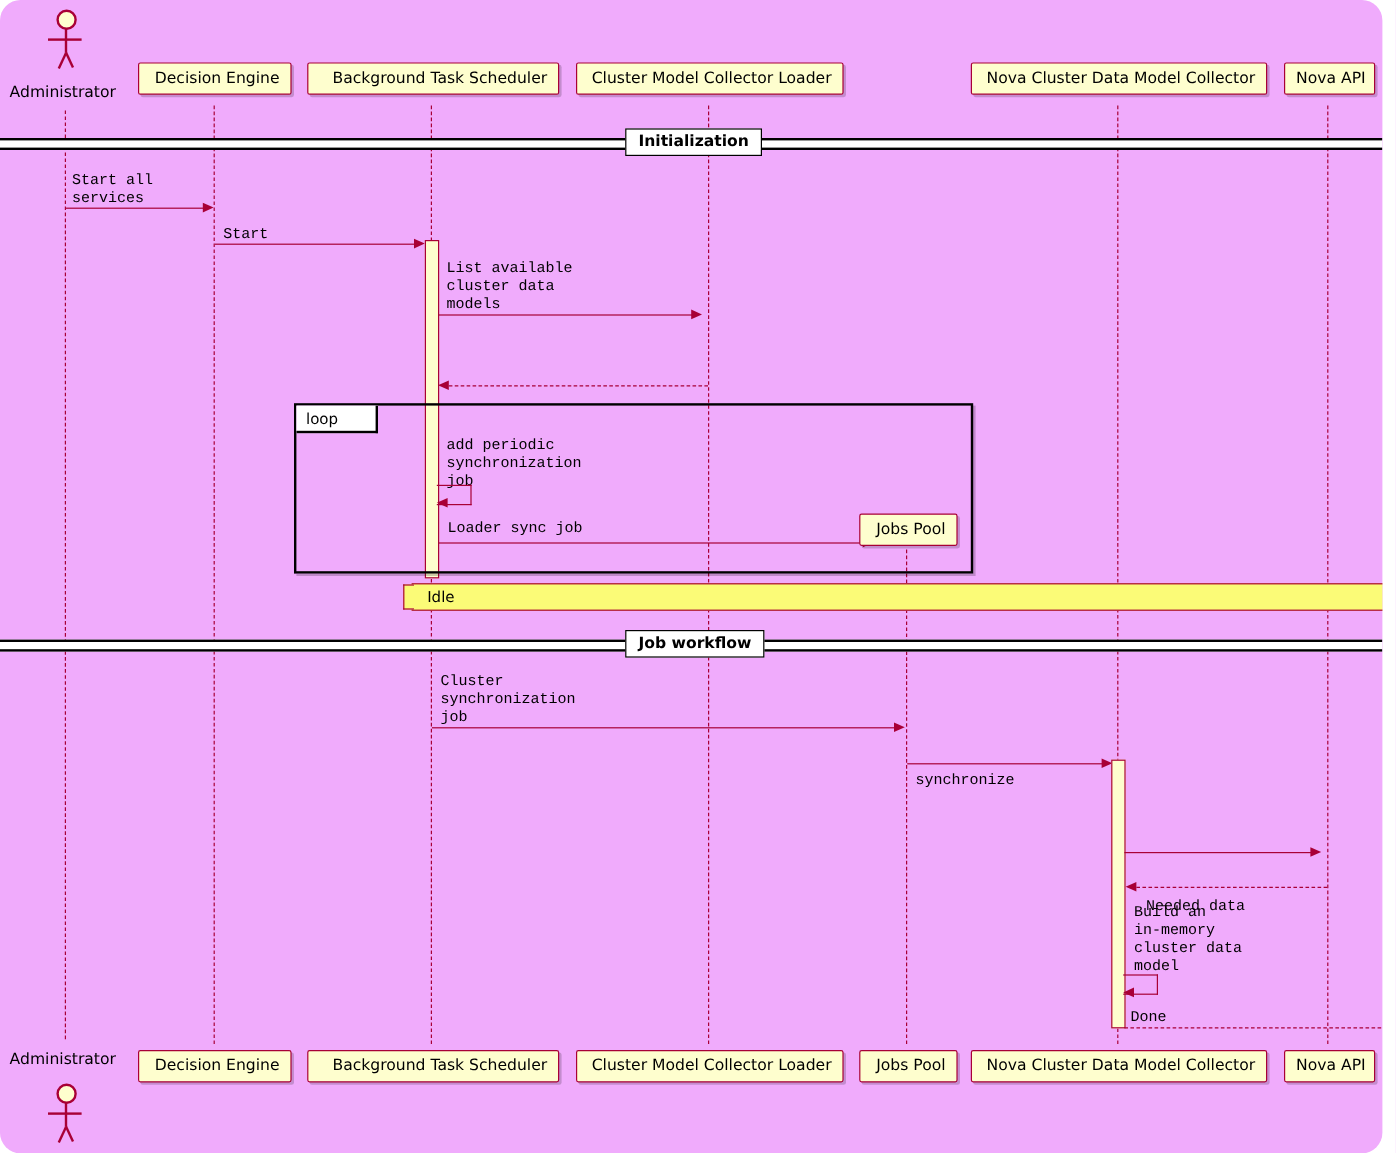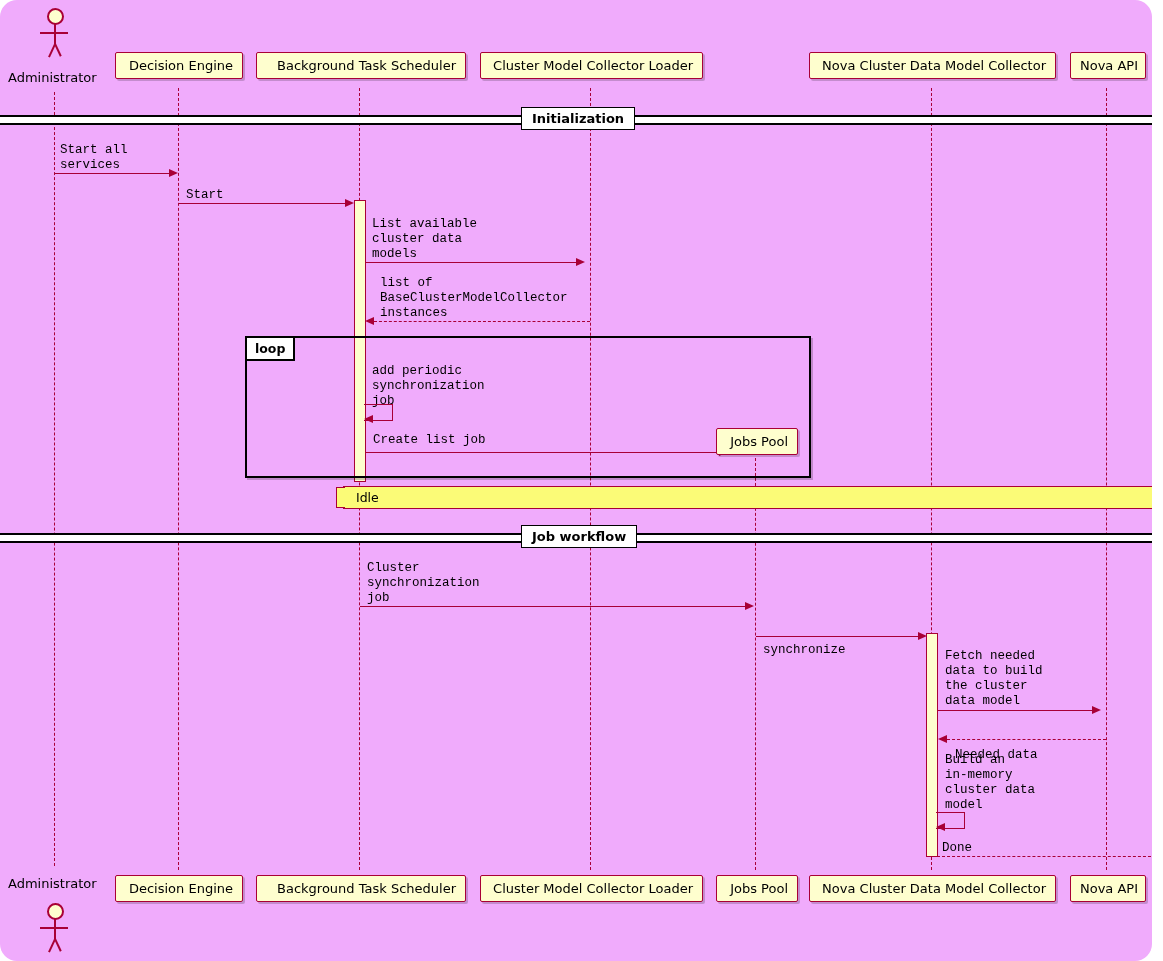--- a/index.html
+++ b/index.html
@@ -96,22 +96,22 @@
   .frag {
     border: 2px solid #000000;
     background: transparent;
     box-shadow: 2px 2px 0 rgba(0,0,0,0.2);
   }
   .frag-tab {
     background: #ffffff;
     border-right: 2px solid #000;
     border-bottom: 2px solid #000;
     font-size: 12.5px;
-    font-weight: bold;
-    padding: 3px 8px 3px 8px;
+    font-weight: normal;
+    padding: 3px 31px 3px 8px;
     color: #000;
     position: absolute;
     left: 0;
     top: 0;
   }
   .frag-cond {
     position: absolute;
     font-size: 12px;
     font-weight: bold;
     color: #000;
@@ -221,37 +221,34 @@
   <div class="abs arrow-r" style="left:345px; top:199px;"></div>
 
   <div class="abs activation" style="left:354px; top:200px; height:280px;"></div>
 
   <div class="abs msg-label" style="left:372px; top:217px;">List available
 cluster data
 models</div>
   <div class="abs msg-line" style="left:365px; top:262px; width:212px;"></div>
   <div class="abs arrow-r" style="left:576px; top:258px;"></div>
 
-  <div class="abs msg-label" style="left:380px; top:276px;">list of
-BaseClusterModelCollector
-instances</div>
   <div class="abs msg-line dashed" style="left:374px; top:321px; width:216px;"></div>
   <div class="abs arrow-l" style="left:365px; top:317px;"></div>
 
   <div class="abs frag" style="left:245px; top:336px; width:562px; height:138px;">
     <div class="frag-tab">loop</div>
   </div>
 
   <div class="abs msg-label" style="left:372px; top:364px;">add periodic
 synchronization
 job</div>
   <div class="abs selfcall" style="left:364px; top:404px;"></div>
   <div class="abs arrow-l" style="left:364px; top:415px;"></div>
 
-  <div class="abs msg-label" style="left:373px; top:433px;">Create list job</div>
+  <div class="abs msg-label" style="left:373px; top:433px;">Loader sync job</div>
   <div class="abs msg-line" style="left:365px; top:452px; width:355px;"></div>
   <div class="abs arrow-r" style="left:719px; top:448px;"></div>
 
   <div class="abs participant" style="left:716px; top:428px; width:62px;">Jobs Pool</div>
 
   <div class="abs hex" style="left:343px; top:486px;">Idle</div>
 
   <div class="abs divider-bar" style="left:0px; top:533px; width:1152px;"></div>
   <div class="abs divider-label" style="left:521px; top:525px;">Job workflow</div>
 
@@ -260,24 +257,20 @@
 job</div>
   <div class="abs msg-line" style="left:360px; top:606px; width:386px;"></div>
   <div class="abs arrow-r" style="left:745px; top:602px;"></div>
 
   <div class="abs msg-label" style="left:763px; top:643px;">synchronize</div>
   <div class="abs msg-line" style="left:756px; top:636px; width:163px;"></div>
   <div class="abs arrow-r" style="left:918px; top:632px;"></div>
 
   <div class="abs activation" style="left:926px; top:633px; height:222px;"></div>
 
-  <div class="abs msg-label" style="left:945px; top:649px;">Fetch needed
-data to build
-the cluster
-data model</div>
   <div class="abs msg-line" style="left:937px; top:710px; width:156px;"></div>
   <div class="abs arrow-r" style="left:1092px; top:706px;"></div>
 
   <div class="abs msg-label" style="left:955px; top:748px;">Needed data</div>
   <div class="abs msg-line dashed" style="left:947px; top:739px; width:159px;"></div>
   <div class="abs arrow-l" style="left:938px; top:735px;"></div>
 
   <div class="abs msg-label" style="left:945px; top:753px;">Build an
 in-memory
 cluster data

